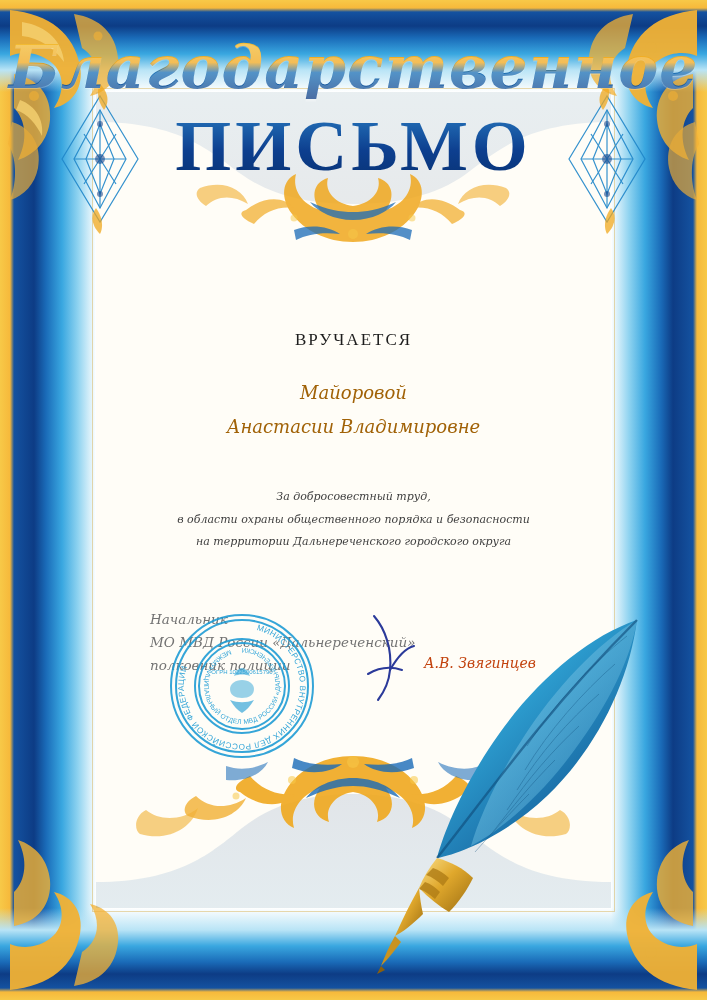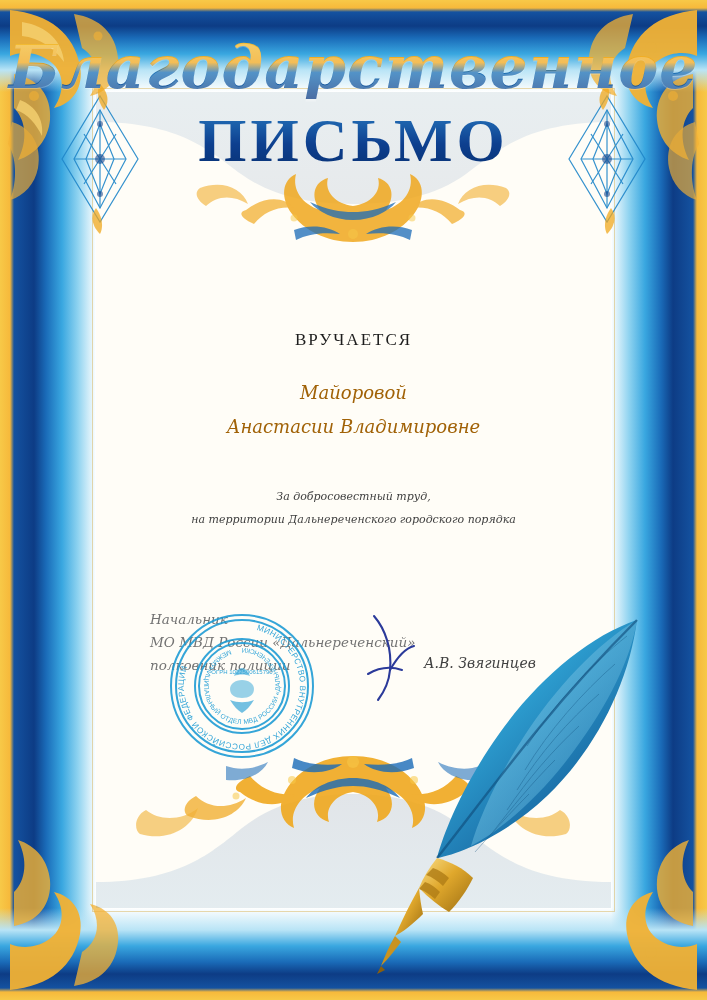--- a/index.html
+++ b/index.html
@@ -105,21 +105,21 @@
     letter-spacing: 1px;
     background: linear-gradient(180deg, #f3c23c 0%, #f0a81e 42%, #1a6fb5 58%, #0e3d85 100%);
     -webkit-background-clip: text;
     background-clip: text;
     color: transparent;
     text-shadow: 0 1px 0 rgba(255,255,255,0.25);
   }
   .title-main {
     margin-top: 6px;
     font-family: "Liberation Serif", serif;
-    font-size: 62px;
+    font-size: 72px;
     font-weight: 700;
     letter-spacing: 4px;
     color: #0d3f8f;
     background: linear-gradient(180deg, #2a7fc4 0%, #0d3f8f 55%, #07306f 100%);
     -webkit-background-clip: text;
     background-clip: text;
     color: transparent;
   }
 
   
@@ -166,21 +166,21 @@
     line-height: 1.72;
     color: #737373;
   }
   .sign-name {
     position: absolute;
     left: 424px;
     top: 655px;
     font-family: "DejaVu Serif", serif;
     font-style: italic;
     font-size: 14px;
-    color: #404040;
+    color: #c2410c;
   }
 
   
   .stamp {
     position: absolute;
     left: 168px;
     top: 612px;
     width: 148px;
     height: 148px;
     pointer-events: none;
@@ -378,21 +378,22 @@
     <div class="title-script">Благодарственное</div>
     <div class="title-main">ПИСЬМО</div>
   </div>
 
   <div class="body-block">
     <div class="awarded">ВРУЧАЕТСЯ</div>
     <div class="recipient">Майоровой</div>
     <div class="recipient">Анастасии Владимировне</div>
     <div class="reason">
       <div>За добросовестный труд,</div>
-      <div>на территории Дальнереченского городского порядка</div>
+      <div>в области охраны общественного порядка и безопасности</div>
+      <div>на территории Дальнереченского городского округа</div>
     </div>
   </div>
 
   <div class="sign-block">
     <div>Начальник</div>
     <div>МО МВД России «Дальнереченский»</div>
     <div>полковник полиции</div>
   </div>
   <div class="sign-name">А.В. Звягинцев</div>
 

